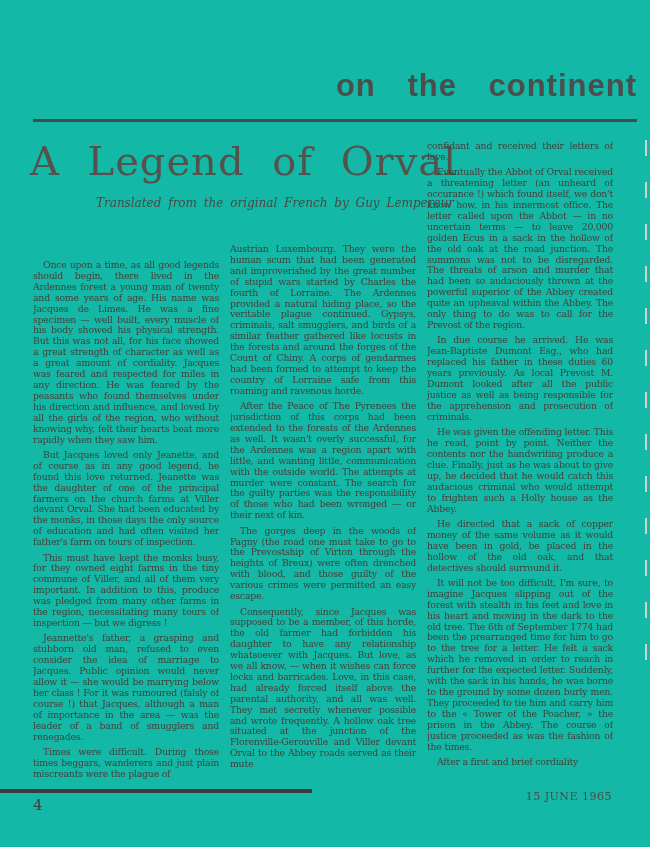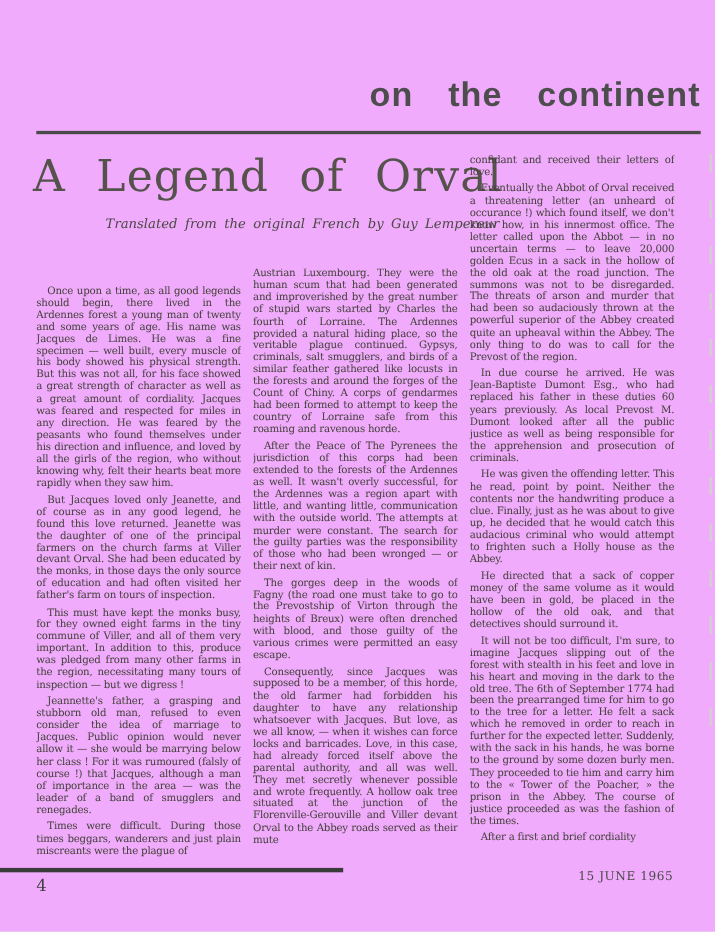--- a/index.html
+++ b/index.html
@@ -4,21 +4,21 @@
 <style>
   html, body {
     margin: 0;
     padding: 0;
     background: #e9e9e7;
   }
   .page {
     position: relative;
     width: 650px;
     height: 847px;
-    background: #f0abfc;
+    background: #14b8a6;
     overflow: hidden;
     font-family: "DejaVu Serif", serif;
     color: #403d37;
   }
   .masthead {
     position: absolute;
     top: 68px;
     left: 33px;
     width: 604px;
     text-align: right;

